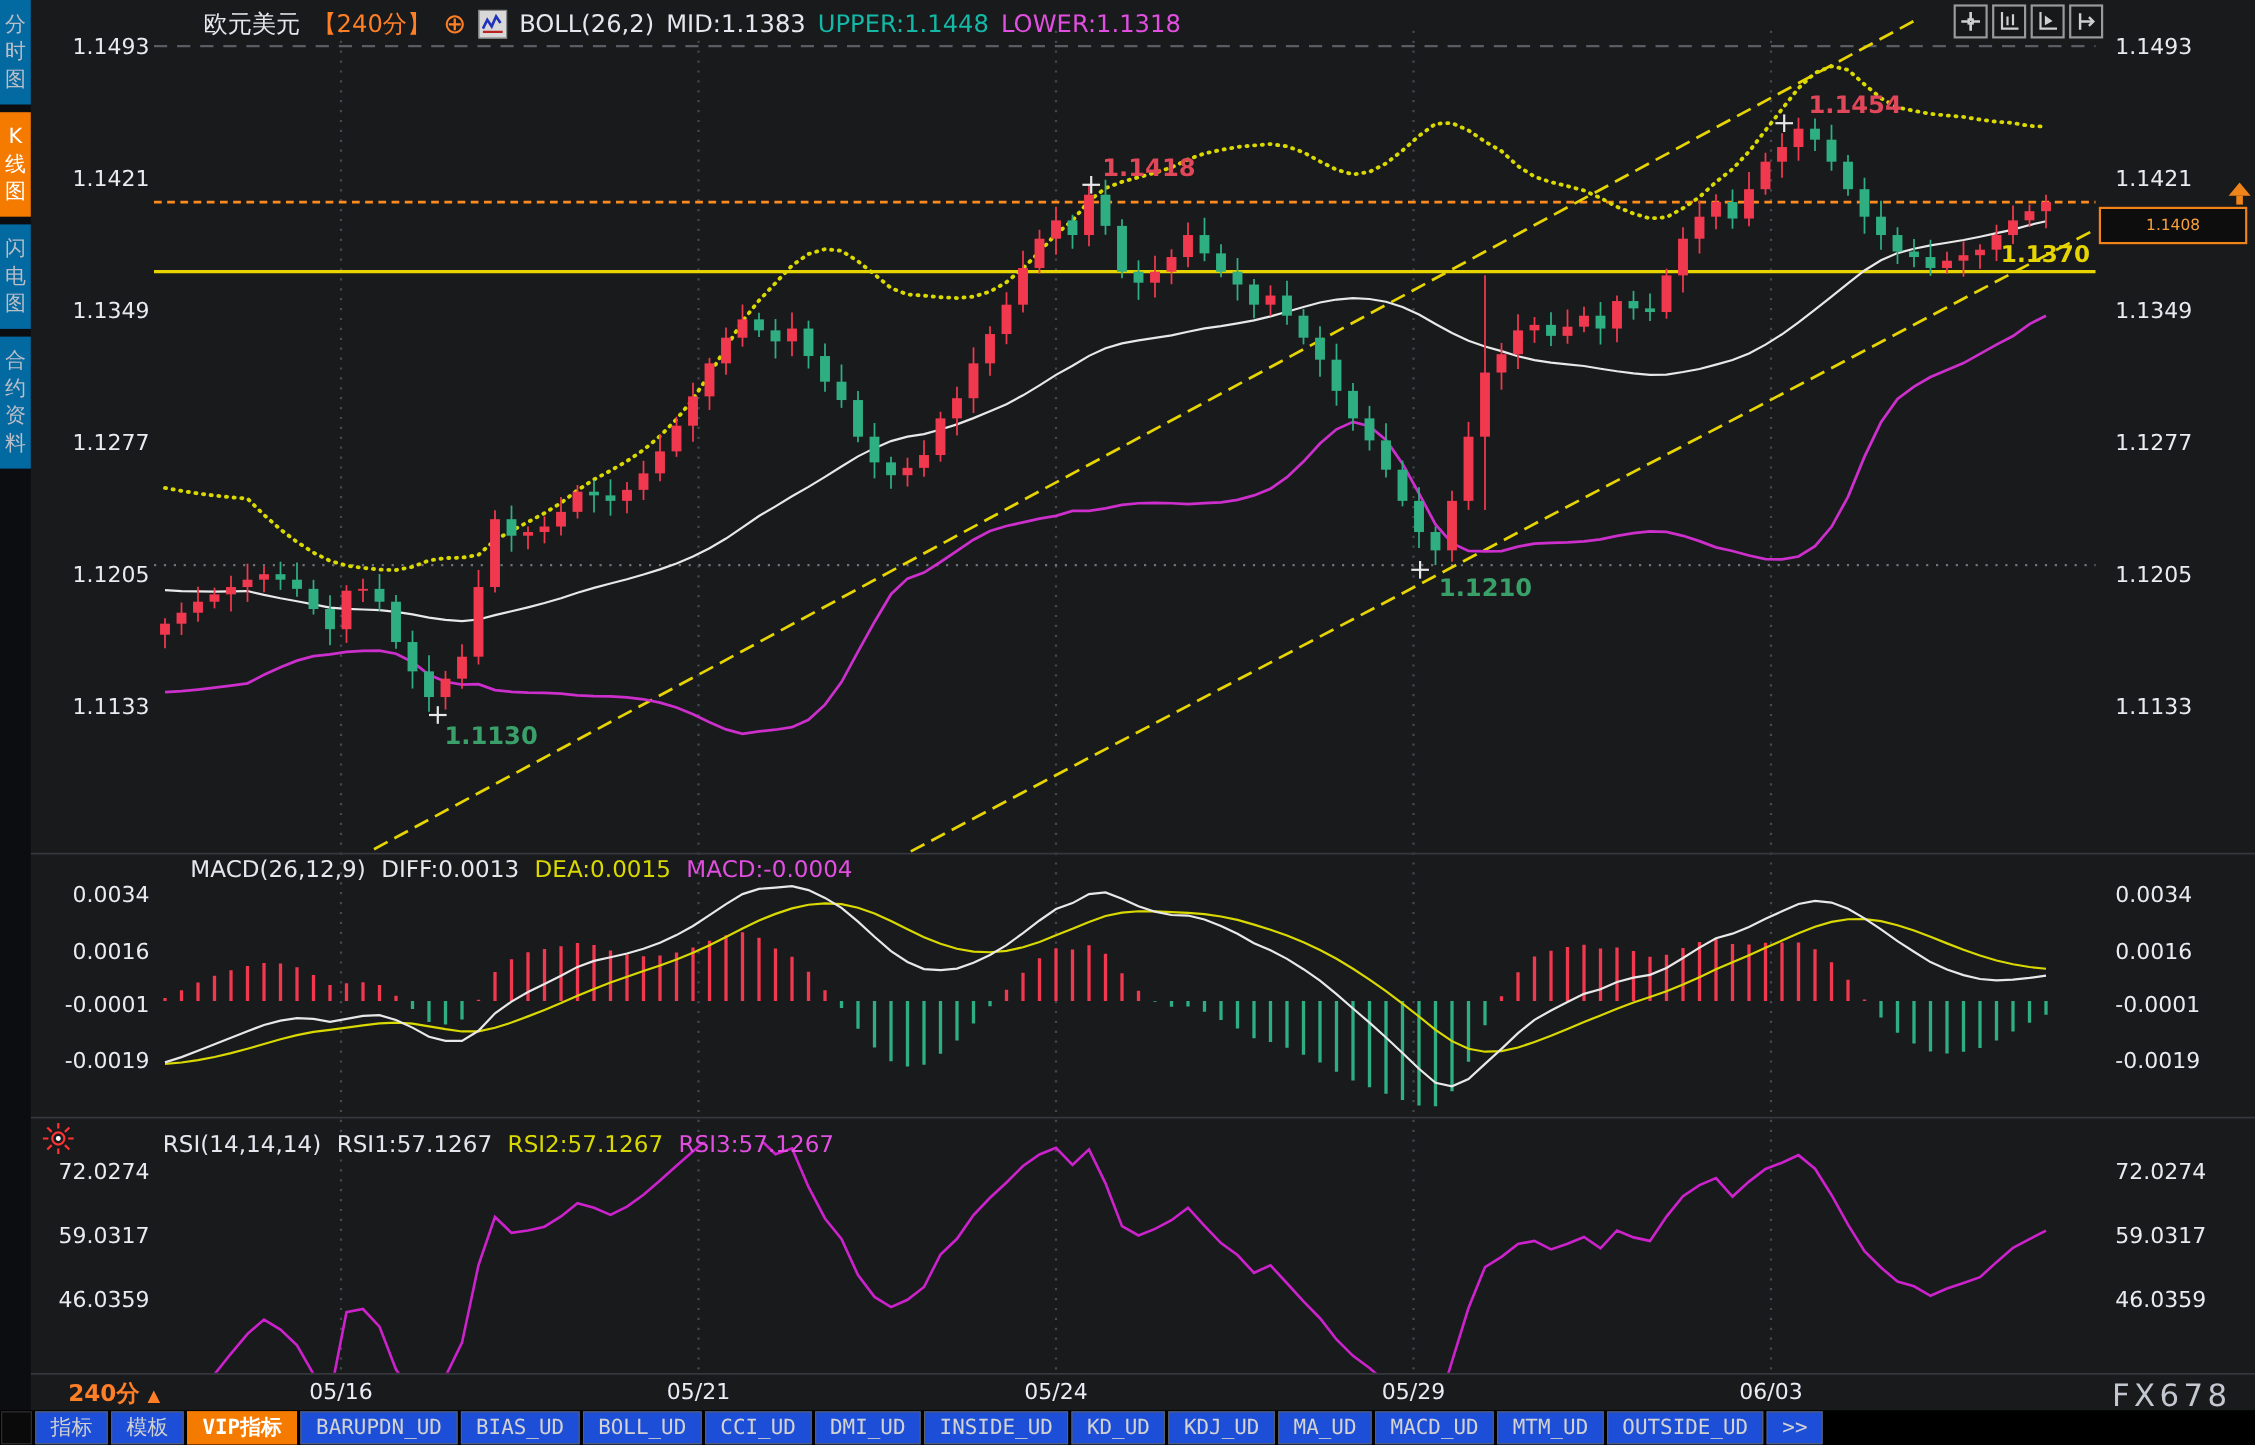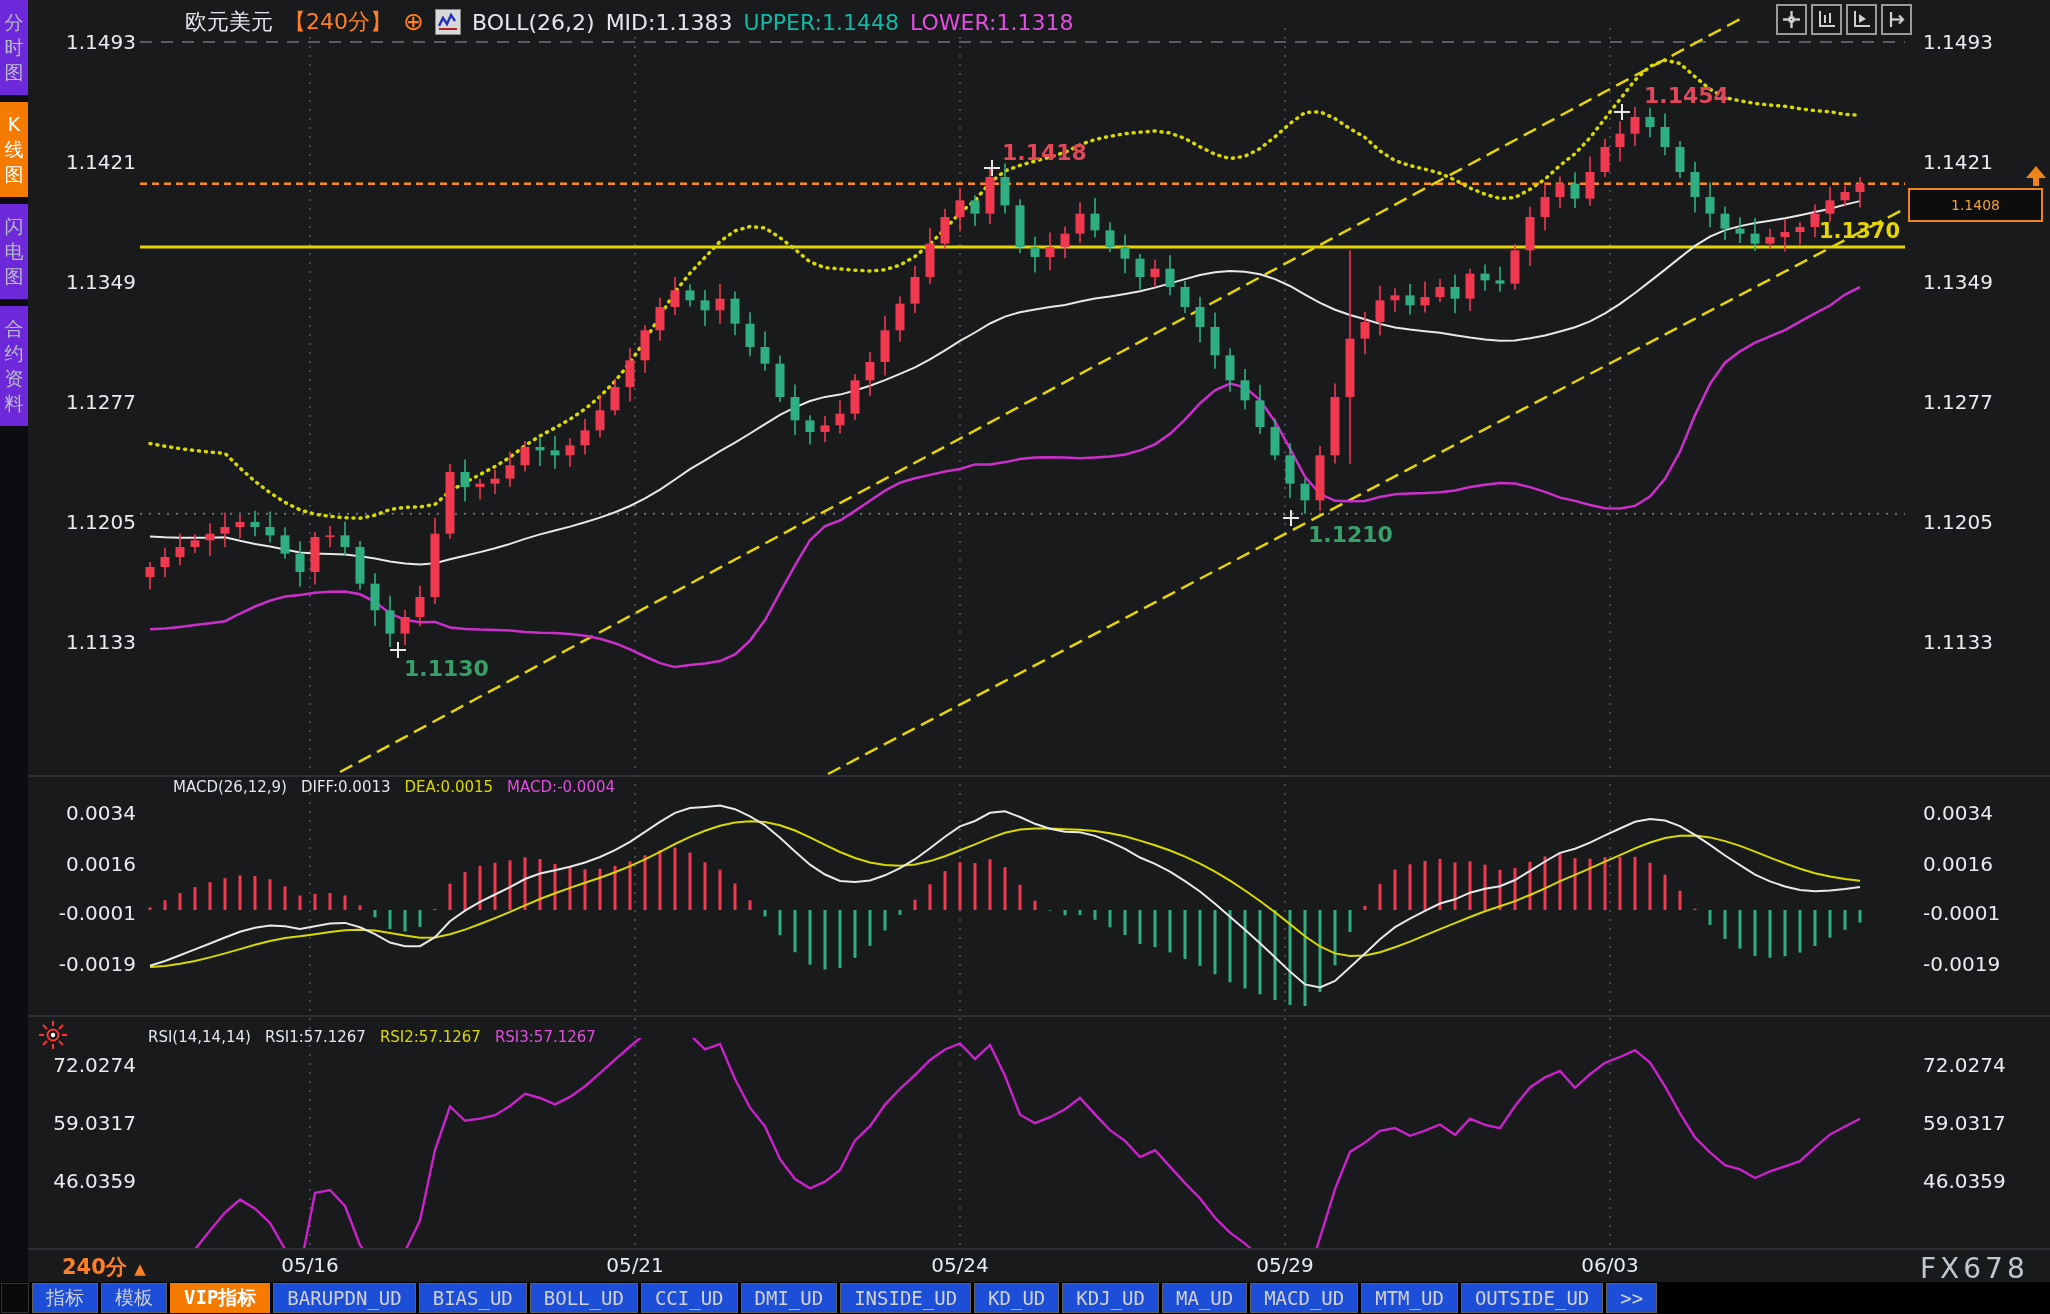--- a/index.html
+++ b/index.html
@@ -1,36 +1,36 @@
 <!DOCTYPE html>
 <html><head>
 <meta charset="utf-8">
 <style>
   html,body{margin:0;padding:0;background:#191a1c;}
   body{width:2050px;height:1314px;position:relative;overflow:hidden;
        font-family:"DejaVu Sans","Liberation Sans",sans-serif;}
   
   .sidebar{position:absolute;left:0;top:0;width:28px;height:1282px;background:#0c0d10;}
-  .side-item{width:28px;margin-bottom:7px;padding:10px 0;background:#6d28d9;color:#b9bec8;
+  .side-item{width:28px;margin-bottom:7px;padding:10px 0;background:#0369a1;color:#b9bec8;
              font-size:19px;line-height:25px;text-align:center;word-break:break-all;cursor:pointer;}
   .side-item.active{background:#f57a00;color:#fff;font-weight:normal;}
   
   .hdr{position:absolute;left:185px;top:7px;display:flex;align-items:center;gap:11px;
        font-size:22px;color:#e4e7ee;white-space:nowrap;z-index:5;}
   .hdr .period{color:#ff7f27;}
   .hdr .plus{color:#ff7f27;font-size:25px;line-height:22px;}
   .hdr .upper{color:#14b8a6;}
   .hdr .lower{color:#e14fe1;}
   .chart-ico{width:24px;height:24px;background:#d8d8d8;border:1px solid #888;display:flex;align-items:center;justify-content:center;}
   
   .toolbar{position:absolute;left:1776px;top:4px;display:flex;gap:4px;z-index:5;}
   .tbtn{width:27px;height:27px;border:2px solid #9a9a9a;background:#17181a;display:flex;
         align-items:center;justify-content:center;cursor:pointer;}
   
-  .pane-h{position:absolute;display:flex;gap:14px;font-size:15px;color:#e4e7ee;white-space:nowrap;z-index:5;}
+  .pane-h{position:absolute;display:flex;gap:14px;font-size:21px;color:#e4e7ee;white-space:nowrap;z-index:5;}
   .pane-h .y{color:#d9d900;} .pane-h .m{color:#e14fe1;}
   
   .pricebox{position:absolute;left:1908px;top:188px;width:131px;height:30px;border:2px solid #f08418;
             color:#f7a13c;font-size:14px;display:flex;align-items:center;justify-content:center;
             background:#0d0d0d;z-index:6;}
   .pb-arrow{position:absolute;left:2026px;top:166px;width:0;height:0;border-left:10px solid transparent;
             border-right:10px solid transparent;border-bottom:12px solid #f08418;z-index:6;}
   .pb-arrow-stem{position:absolute;left:2033px;top:178px;width:6px;height:8px;background:#f08418;z-index:6;}
   
   .date-label{position:absolute;top:1253px;transform:translateX(-50%);color:#e8ecf4;

